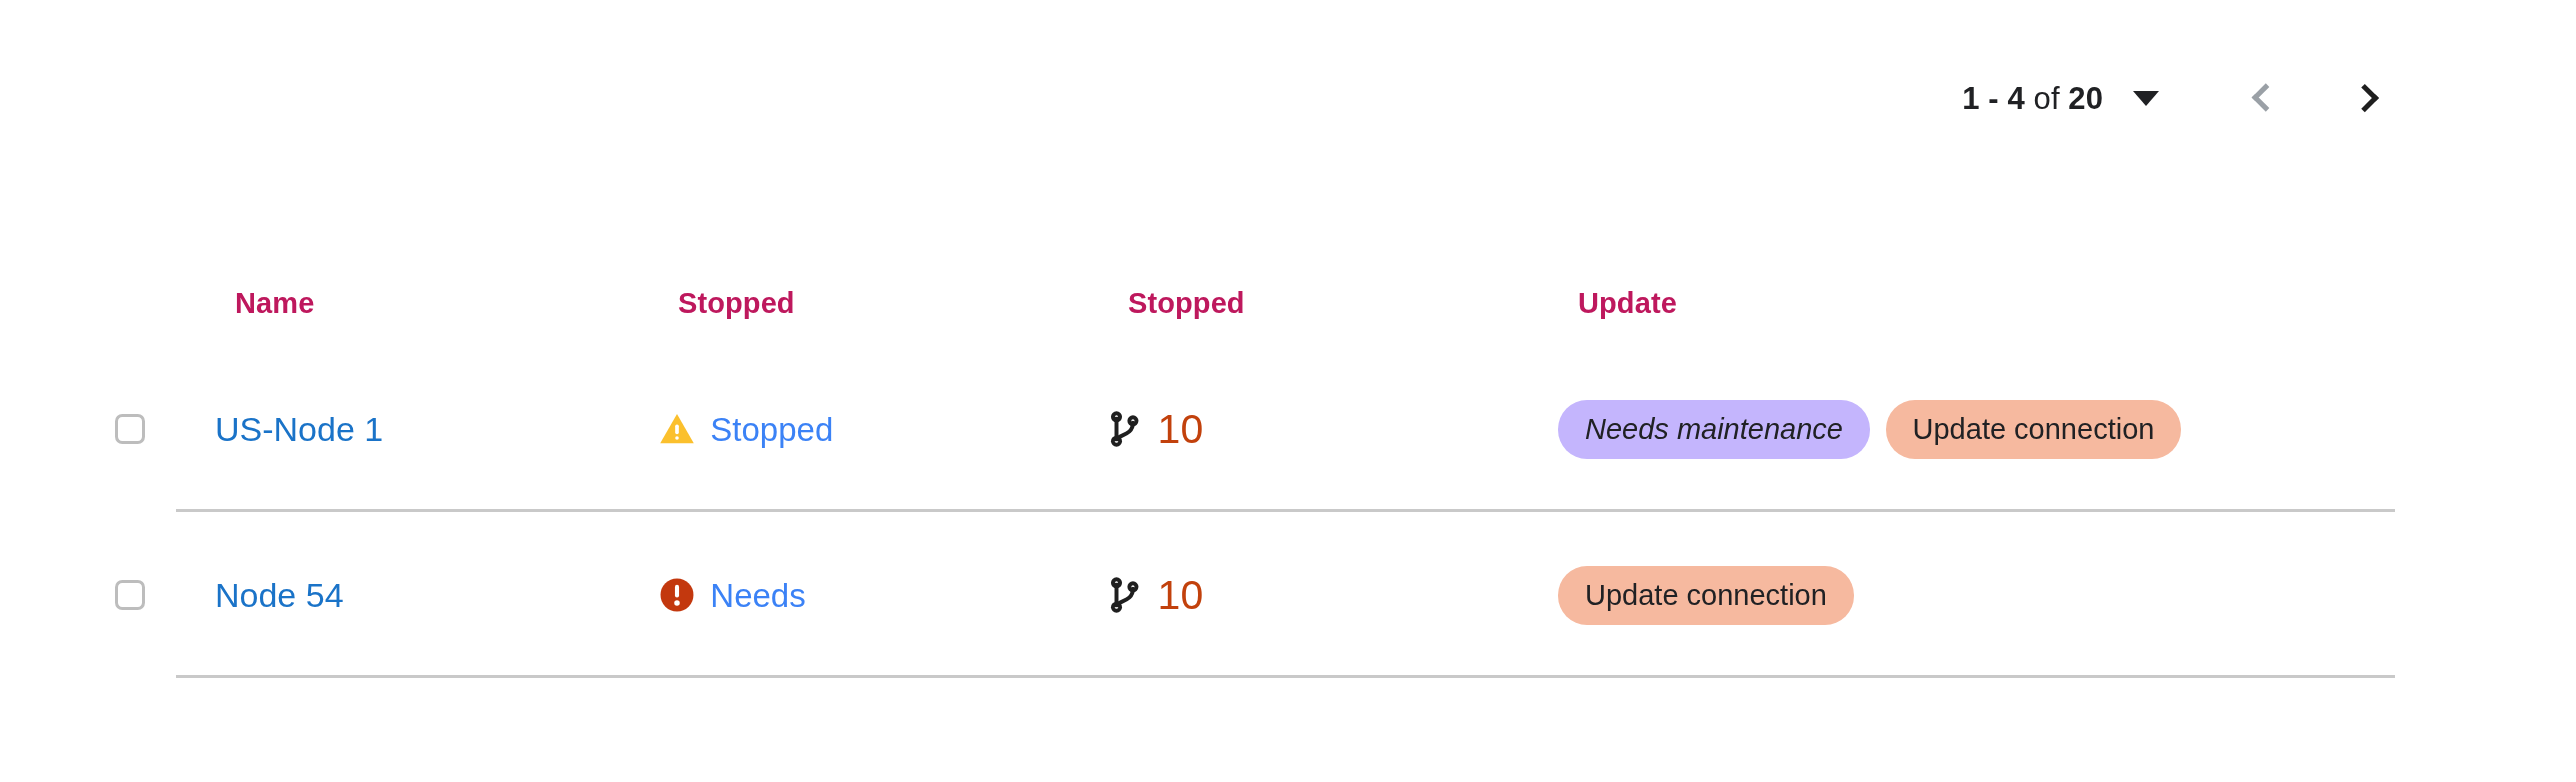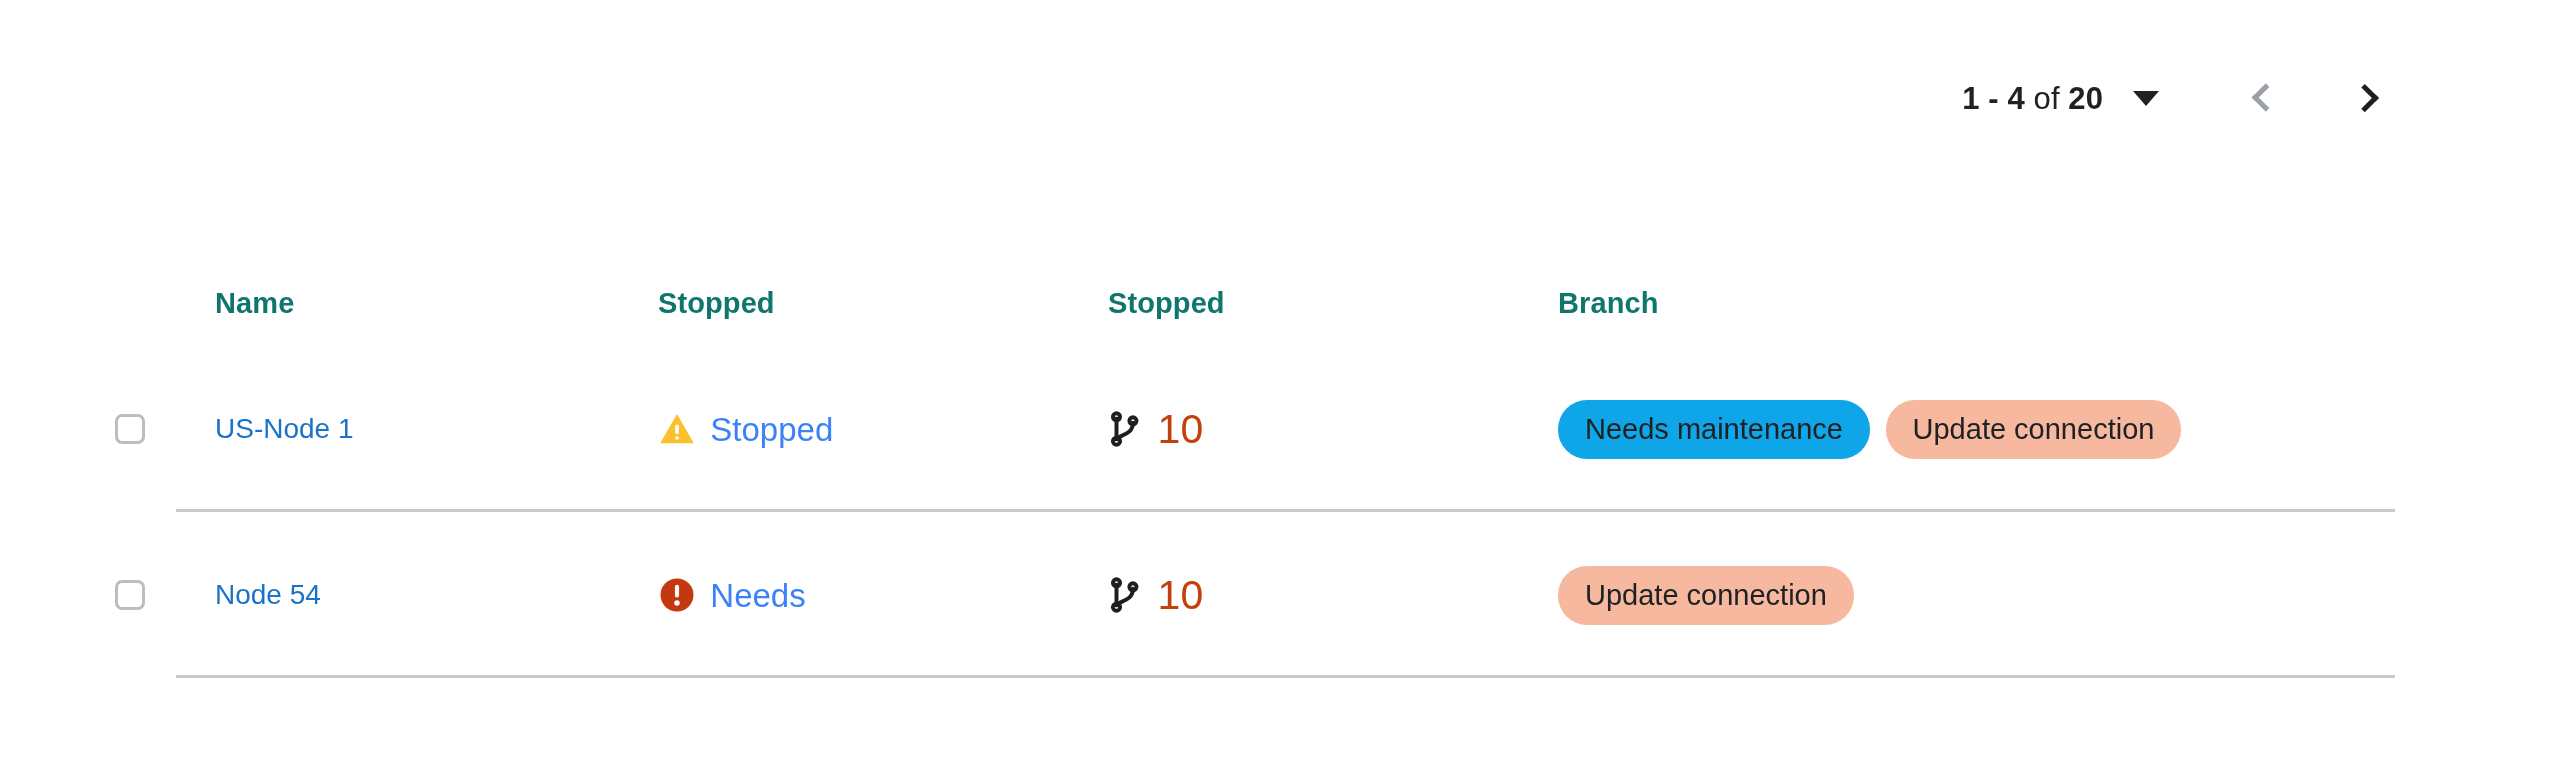--- a/index.html
+++ b/index.html
@@ -115,37 +115,38 @@
 
   .c-check  { width: 215px; display: flex; justify-content: flex-end; padding-right: 70px; }
   .c-name   { width: 443px; padding-left: 0px; }
   .c-status { width: 450px; display: flex; align-items: center; }
   .c-branch { width: 450px; display: flex; align-items: center; }
   .c-labels { flex: 1 1 auto; display: flex; align-items: center; gap: 15.6px; }
 
   .th {
     font-size: 29px;
     font-weight: 700;
-    color: #0f766e;
+    color: #be185d;
     letter-spacing: 0.1px;
     line-height: 1;
+    margin-left: 20px;
   }
 
   .checkbox {
     width: 30px;
     height: 30px;
     border: 3.3px solid #bdbdbd;
     border-radius: 7.2px;
     background: #ffffff;
     cursor: pointer;
     display: block;
   }
 
   .name-link {
-    font-size: 28px;
+    font-size: 34px;
     color: #1a73c8;
     text-decoration: none;
     line-height: 1;
     cursor: pointer;
     white-space: nowrap;
   }
 
   .status-icon {
     width: 38px;
     height: 38px;
@@ -217,21 +218,21 @@
       <div class="c-name">
         <span class="th">Name</span>
       </div>
       <div class="c-status">
         <span class="th">Stopped</span>
       </div>
       <div class="c-branch">
         <span class="th">Stopped</span>
       </div>
       <div class="c-labels">
-        <span class="th">Branch</span>
+        <span class="th">Update</span>
       </div>
     </div>
 
     <div class="row data-row">
       <div class="c-check">
         <span class="checkbox"></span>
       </div>
       <div class="c-name">
         <a class="name-link" href="#">US-Node 1</a>
       </div>
@@ -250,21 +251,21 @@
           <circle cx="17.6" cy="7.2" r="3.9" fill="#1f1f1f"></circle>
           <circle cx="6" cy="4.4" r="1.1" fill="#ffffff"></circle>
           <circle cx="6" cy="21.6" r="1.1" fill="#ffffff"></circle>
           <circle cx="17.6" cy="7.2" r="1.1" fill="#ffffff"></circle>
           <rect x="4.6" y="4.4" width="2.8" height="17.2" fill="#1f1f1f"></rect>
           <path d="M17.6 8.6 C17.6 16.2 10.6 16.8 6.6 19.4" stroke="#1f1f1f" stroke-width="2.8" fill="none" stroke-linecap="round"></path>
         </svg>
         <span class="branch-text">10</span>
       </div>
       <div class="c-labels">
-        <span class="chip" style="background:#0ea5e9;">Needs maintenance</span>
+        <span class="chip" style="background:#c4b5fd;font-style:italic;">Needs maintenance</span>
         <span class="chip" style="background:#F6B99F;">Update connection</span>
       </div>
       <div class="divider"></div>
     </div>
 
     <div class="row data-row">
       <div class="c-check">
         <span class="checkbox"></span>
       </div>
       <div class="c-name">

